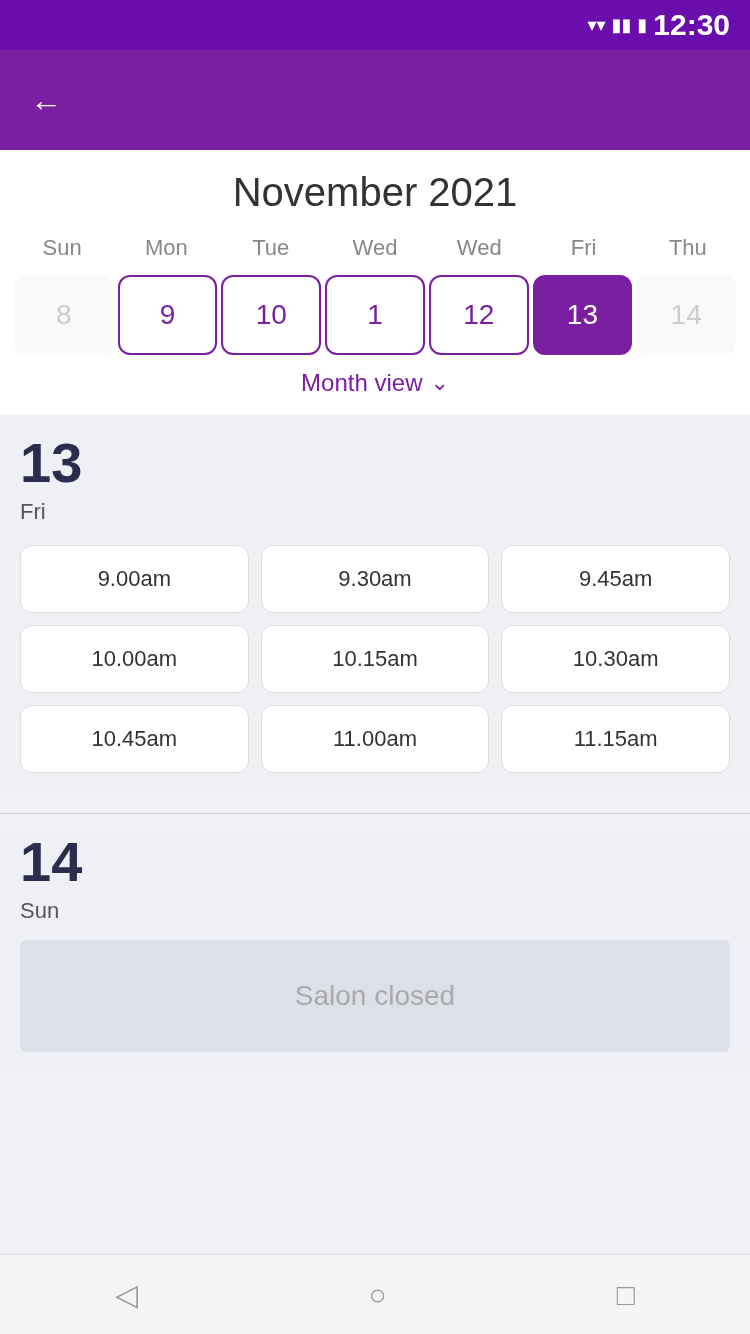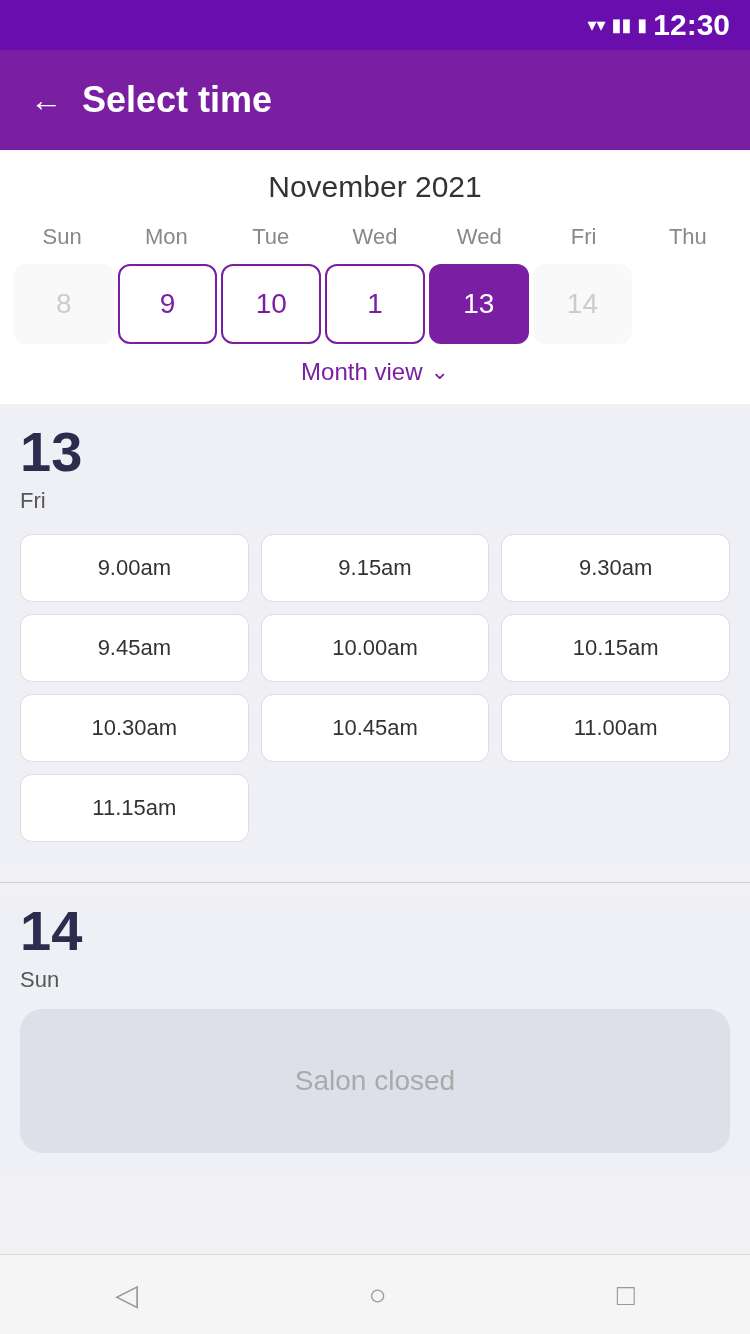--- a/index.html
+++ b/index.html
@@ -57,21 +57,21 @@
       font-weight: 700;
     }
 
     
     .calendar-section {
       background: white;
       padding: 20px 10px 10px;
     }
     .month-title {
       text-align: center;
-      font-size: 30px;
+      font-size: 40px;
       color: #333;
       margin-bottom: 16px;
       font-weight: 400;
     }
     .weekdays {
       display: grid;
       grid-template-columns: repeat(7, 1fr);
       text-align: center;
       margin-bottom: 10px;
     }
@@ -179,22 +179,22 @@
       background: #eef0f5;
       padding: 0 20px 20px;
     }
     .closed-day-header {
       display: flex;
       align-items: flex-start;
       margin-bottom: 16px;
     }
     .closed-banner {
       background: #dde0e8;
-      border-radius: 22px;
-      padding: 56px;
+      border-radius: 6px;
+      padding: 40px;
       text-align: center;
       color: #aaa;
       font-size: 28px;
       width: 100%;
     }
 
     
     .bottom-nav {
       position: absolute;
       bottom: 0;
@@ -225,21 +225,20 @@
   <div class="status-icons">
     <span class="wifi-icon">▾▾</span>
     <span class="signal-icon">▮▮</span>
     <span class="battery-icon">▮</span>
     <span class="status-time">12:30</span>
   </div>
 </div>
 
 <div class="header">
   <span class="back-arrow">←</span>
-  <span class="header-title">Select time</span>
 </div>
 
 <div class="main-scroll">
 
   <div class="calendar-section">
     <div class="month-title">November 2021</div>
 
     <div class="weekdays">
       <span class="weekday">Sun</span>
       <span class="weekday">Mon</span>
@@ -248,40 +247,40 @@
       <span class="weekday">Wed</span>
       <span class="weekday">Fri</span>
       <span class="weekday">Thu</span>
     </div>
 
     <div class="days-row">
       <div class="day-cell disabled">8</div>
       <div class="day-cell selectable">9</div>
       <div class="day-cell selectable">10</div>
       <div class="day-cell selectable">1</div>
+      <div class="day-cell selectable">12</div>
       <div class="day-cell selected">13</div>
       <div class="day-cell disabled">14</div>
     </div>
 
     <div class="month-view-toggle">
       <span class="month-view-label">Month view</span>
       <span class="chevron-down">⌄</span>
     </div>
   </div>
 
   <div class="time-section">
     <div class="day-header">
       <div>
         <div class="day-number">13</div>
         <div class="day-name">Fri</div>
       </div>
     </div>
     <div class="time-grid">
       <div class="time-slot">9.00am</div>
-      <div class="time-slot">9.15am</div>
       <div class="time-slot">9.30am</div>
       <div class="time-slot">9.45am</div>
       <div class="time-slot">10.00am</div>
       <div class="time-slot">10.15am</div>
       <div class="time-slot">10.30am</div>
       <div class="time-slot">10.45am</div>
       <div class="time-slot">11.00am</div>
       <div class="time-slot">11.15am</div>
     </div>
   </div>

